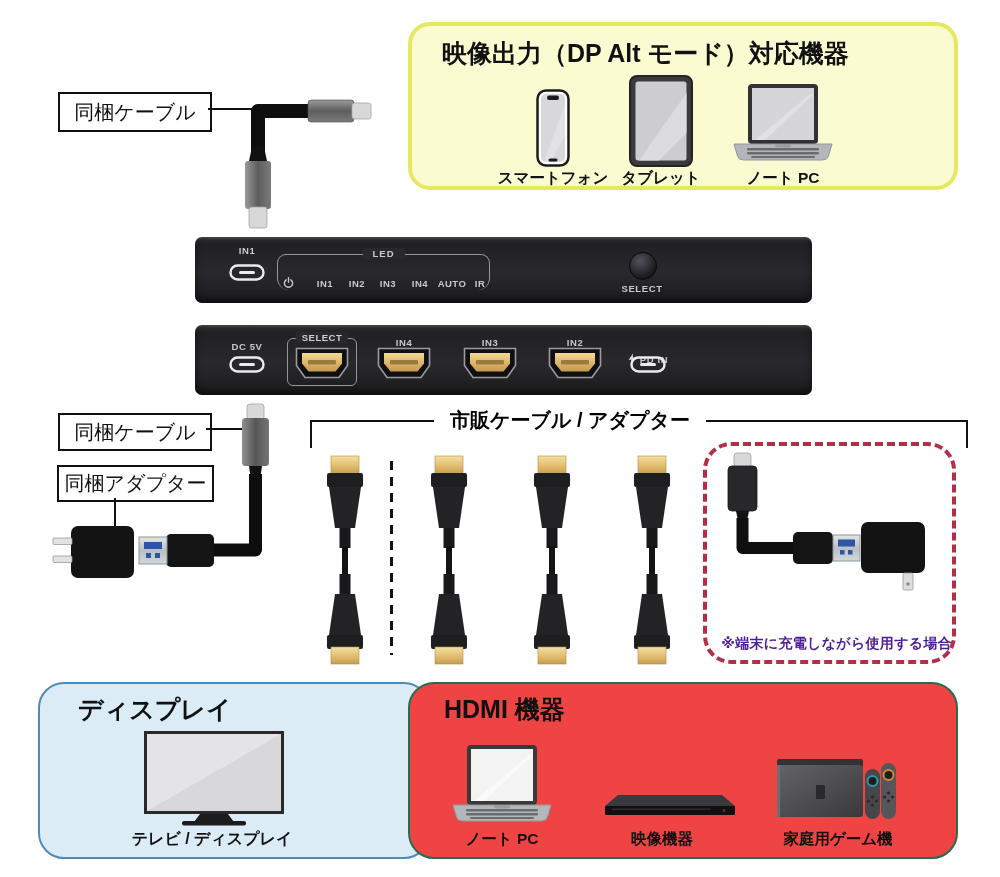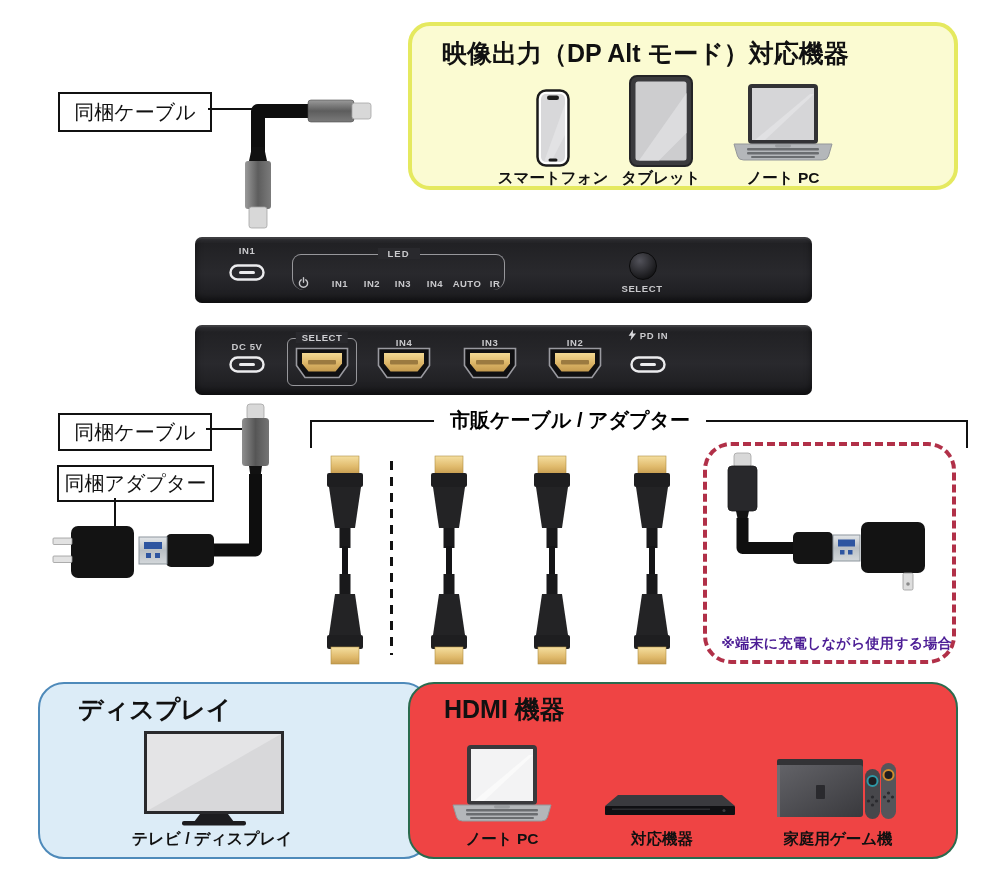--- a/index.html
+++ b/index.html
@@ -21,21 +21,21 @@
   .panel-title{position:absolute;font-weight:bold;font-size:25px;color:#111;white-space:nowrap;}
   .dev-label{position:absolute;font-weight:bold;font-size:15.5px;color:#111;
              transform:translateX(-50%);white-space:nowrap;}
   
   .device{position:absolute;left:195px;width:617px;border-radius:7px;
           background:linear-gradient(180deg,#343438 0%,#212124 10%,#29292d 55%,#1b1b1e 100%);
           box-shadow:inset 0 -4px 7px rgba(0,0,0,.55), inset 0 2px 1px rgba(255,255,255,.08);}
   .dtext{position:absolute;color:#c9c9cc;font-size:9.5px;letter-spacing:.6px;font-weight:600;
          transform:translateX(-50%);white-space:nowrap;}
   .led-bracket{position:absolute;border:1.2px solid #97979b;border-bottom:none;
-               border-radius:9px 9px 12px 12px;box-sizing:border-box;margin-left:15px;}
+               border-radius:9px 9px 12px 12px;box-sizing:border-box;}
   .led-title{position:absolute;top:-7px;left:50%;transform:translateX(-50%);background:#29292d;
              padding:0 10px;color:#c9c9cc;font-size:9.5px;letter-spacing:1px;font-weight:600;}
   .led-item{position:absolute;top:23px;color:#c9c9cc;font-size:9.5px;letter-spacing:.5px;
             font-weight:600;transform:translateX(-50%);}
   .select-btn{position:absolute;width:26px;height:26px;border-radius:50%;
               background:radial-gradient(circle at 38% 30%,#52525a,#141416 78%);
               border:1px solid #0a0a0b;}
   .outline-box{position:absolute;border:1.5px solid #97979b;border-radius:6px;box-sizing:border-box;}
   .obox-title{position:absolute;top:-7px;left:50%;transform:translateX(-50%);background:#29292d;
               padding:0 6px;color:#cfcfd2;font-size:9.5px;font-weight:600;letter-spacing:.5px;white-space:nowrap;}
@@ -197,21 +197,21 @@
         <stop offset="0" stop-color="#f3d993"></stop>
             <stop offset="0.55" stop-color="#dcb567"></stop>
             <stop offset="1" stop-color="#c49a4e"></stop>
       </linearGradient>
         </defs>
       <path d="M2.5,1.5 h51 v17 l-8.5,12 h-34 l-8.5,-12 z" fill="#101012" stroke="#9a9aa0" stroke-width="1.6"></path>
       <path d="M8,6 h40 v10.5 l-6.5,8 h-27 l-6.5,-8 z" fill="url(#gp4)"></path>
       <rect x="14" y="13" width="28" height="4.5" rx="1" fill="#9b7a40"></rect>
     </svg>
 
-    <span class="dtext" style="left:453px;top:4px;display:flex;gap:3px;align-items:center">
+    <span class="dtext" style="left:453px;top:28px;display:flex;gap:3px;align-items:center">
       <svg width="9" height="12" viewBox="0 0 9 12">
         <path d="M5.2,0.5 L0.8,6.8 H3.6 L2.6,11.5 L8.2,4.6 H5 Z" fill="#d9d9dc"></path>
       </svg>
       <span>PD IN</span>
     </span>
     <svg class="abs" style="left:435px;top:31px" width="36" height="17" viewBox="0 0 36 17">
       <rect x="1.5" y="1.5" width="33" height="14" rx="7" fill="none" stroke="#ececee" stroke-width="2.4"></rect>
       <rect x="10" y="7" width="16" height="3" rx="1.5" fill="#ececee"></rect>
     </svg>
   </div>
@@ -408,17 +408,17 @@
         <circle cx="97.5" cy="50" r="1.6" fill="#2a2a2e"></circle>
       <rect x="106" y="8" width="15" height="56" rx="7.5" fill="#55555a"></rect>
       <circle cx="113.5" cy="20" r="5" fill="#1e1e21" stroke="#cf8b2d" stroke-width="2"></circle>
       <circle cx="113.5" cy="38" r="1.6" fill="#2a2a2e"></circle>
         <circle cx="109.5" cy="42" r="1.6" fill="#2a2a2e"></circle>
       <circle cx="117.5" cy="42" r="1.6" fill="#2a2a2e"></circle>
         <circle cx="113.5" cy="46" r="1.6" fill="#2a2a2e"></circle>
     </svg>
 
     <div class="dev-label" style="left:92px;top:145px">ノート PC</div>
-    <div class="dev-label" style="left:252px;top:145px">対応機器</div>
+    <div class="dev-label" style="left:252px;top:145px">映像機器</div>
     <div class="dev-label" style="left:428px;top:145px">家庭用ゲーム機</div>
   </div>
 
 </div>
 
 </body></html>

